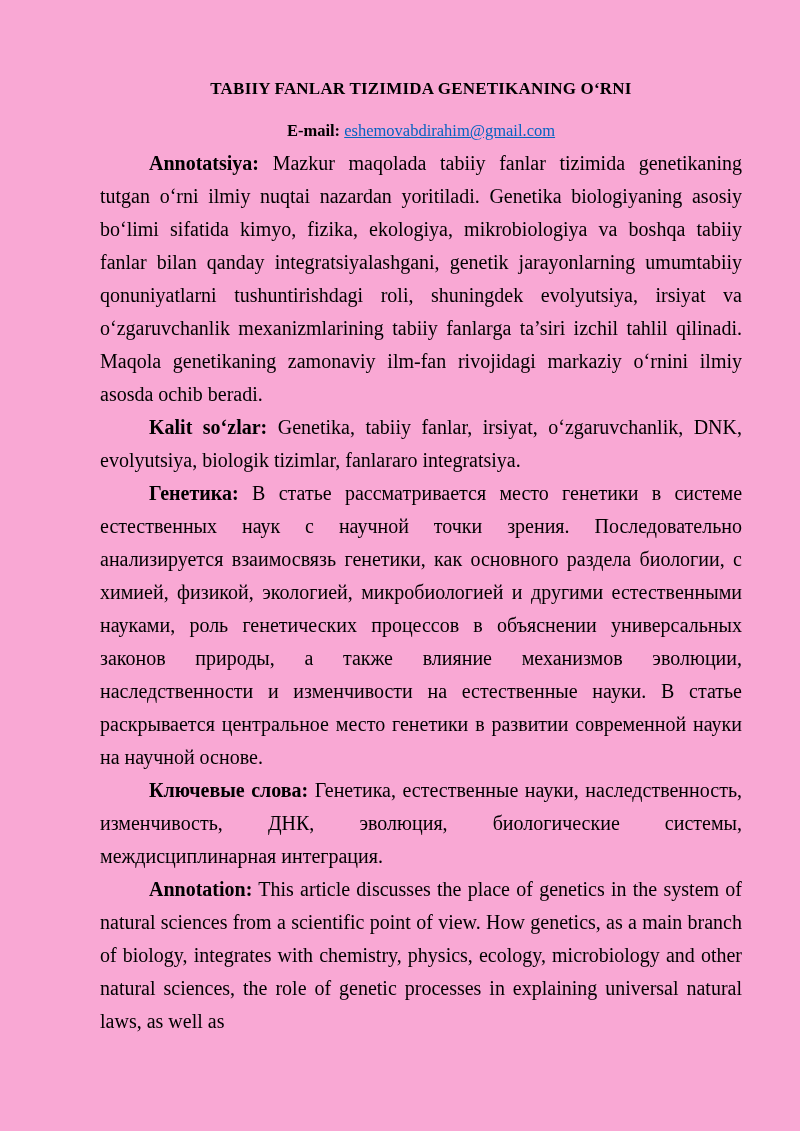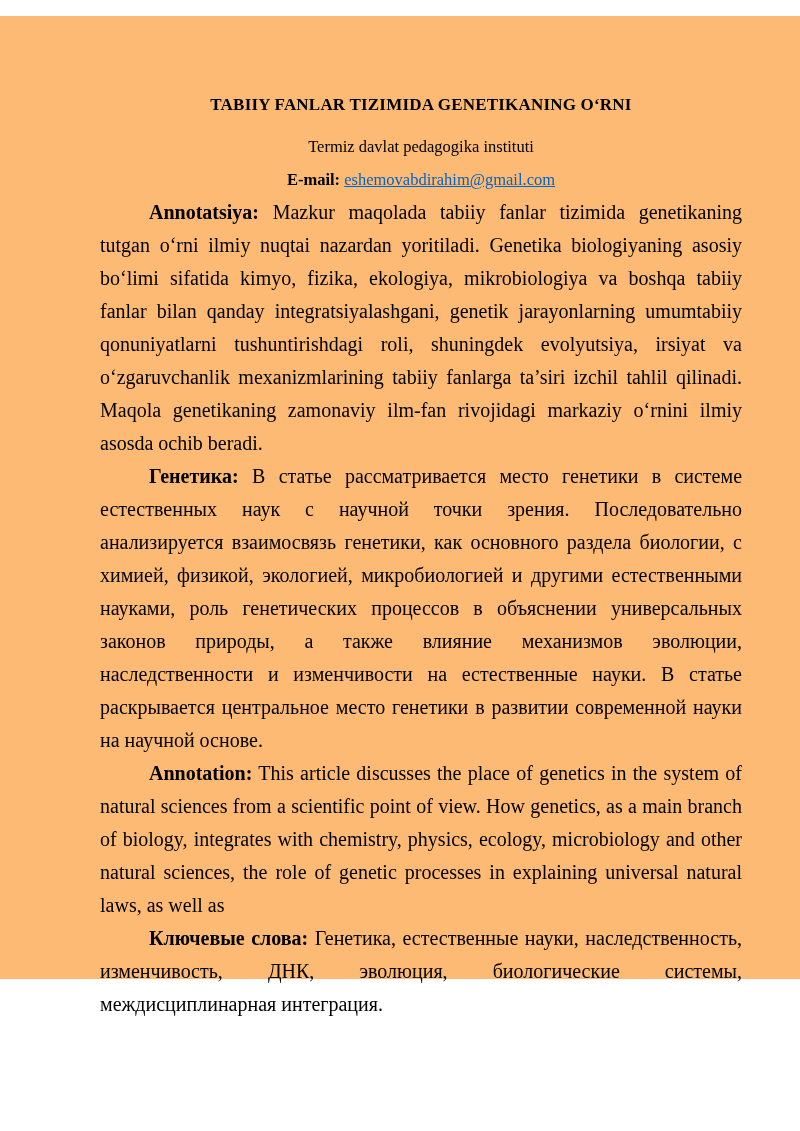--- a/index.html
+++ b/index.html
@@ -7,24 +7,23 @@
   body {
     width: 800px;
     height: 1131px;
     overflow: hidden;
     font-family: "Liberation Serif", "DejaVu Serif", serif;
     color: #000000;
     --link-color: #0563C1;
   }
   .page {
     width: 800px;
-    height: 963px;
-    background: #fdba74;
+    height: 1131px;
+    background: #f9a8d4;
     padding: 72px 58px 60px 100px;
-    margin-top: 16px;
   }
   .center-line {
     text-align: center;
     font-size: 16.5px;
     line-height: 33px;
   }
   .doc-title {
     font-weight: bold;
     font-size: 17px;
     letter-spacing: 0.2px;
@@ -45,43 +44,46 @@
   }
 </style>
 </head>
 <body style="--link-color: #0563C1;">
 
 <div class="page">
 
   <div class="center-line doc-title">TABIIY FANLAR TIZIMIDA GENETIKANING O‘RNI</div>
 
 
-  <div class="center-line">Termiz davlat pedagogika instituti</div>
 
 
   <div class="center-line">
     <span class="bold">E-mail:</span>
     <a class="email-link">eshemovabdirahim@gmail.com</a>
   </div>
 
 
   <p class="para">
     <span class="bold">Annotatsiya:</span>
     <span>Mazkur maqolada tabiiy fanlar tizimida genetikaning tutgan o‘rni ilmiy nuqtai nazardan yoritiladi. Genetika biologiyaning asosiy bo‘limi sifatida kimyo, fizika, ekologiya, mikrobiologiya va boshqa tabiiy fanlar bilan qanday integratsiyalashgani, genetik jarayonlarning umumtabiiy qonuniyatlarni tushuntirishdagi roli, shuningdek evolyutsiya, irsiyat va o‘zgaruvchanlik mexanizmlarining tabiiy fanlarga ta’siri izchil tahlil qilinadi. Maqola genetikaning zamonaviy ilm-fan rivojidagi markaziy o‘rnini ilmiy asosda ochib beradi.</span>
   </p>
 
+  <p class="para">
+    <span class="bold">Kalit so‘zlar:</span>
+    <span>Genetika, tabiiy fanlar, irsiyat, o‘zgaruvchanlik, DNK, evolyutsiya, biologik tizimlar, fanlararo integratsiya.</span>
+  </p>
 
   <p class="para">
     <span class="bold">Генетика:</span>
     <span>В статье рассматривается место генетики в системе естественных наук с научной точки зрения. Последовательно анализируется взаимосвязь генетики, как основного раздела биологии, с химией, физикой, экологией, микробиологией и другими естественными науками, роль генетических процессов в объяснении универсальных законов природы, а также влияние механизмов эволюции, наследственности и изменчивости на естественные науки. В статье раскрывается центральное место генетики в развитии современной науки на научной основе.</span>
   </p>
 
   <p class="para">
-    <span class="bold">Annotation:</span>
-    <span>This article discusses the place of genetics in the system of natural sciences from a scientific point of view. How genetics, as a main branch of biology, integrates with chemistry, physics, ecology, microbiology and other natural sciences, the role of genetic processes in explaining universal natural laws, as well as</span>
+    <span class="bold">Ключевые слова:</span>
+    <span>Генетика, естественные науки, наследственность, изменчивость, ДНК, эволюция, биологические системы, междисциплинарная интеграция.</span>
   </p>
 
   <p class="para">
-    <span class="bold">Ключевые слова:</span>
-    <span>Генетика, естественные науки, наследственность, изменчивость, ДНК, эволюция, биологические системы, междисциплинарная интеграция.</span>
+    <span class="bold">Annotation:</span>
+    <span>This article discusses the place of genetics in the system of natural sciences from a scientific point of view. How genetics, as a main branch of biology, integrates with chemistry, physics, ecology, microbiology and other natural sciences, the role of genetic processes in explaining universal natural laws, as well as</span>
   </p>
 
 </div>
 
 </body></html>

